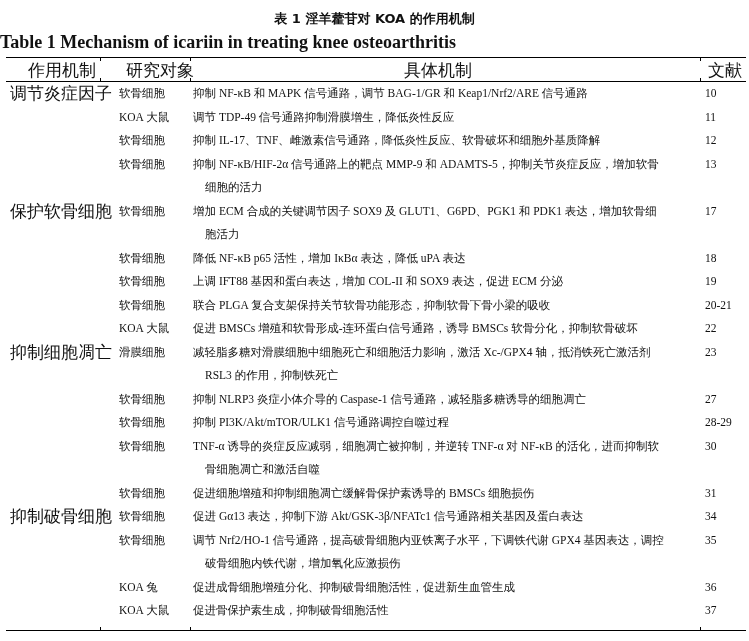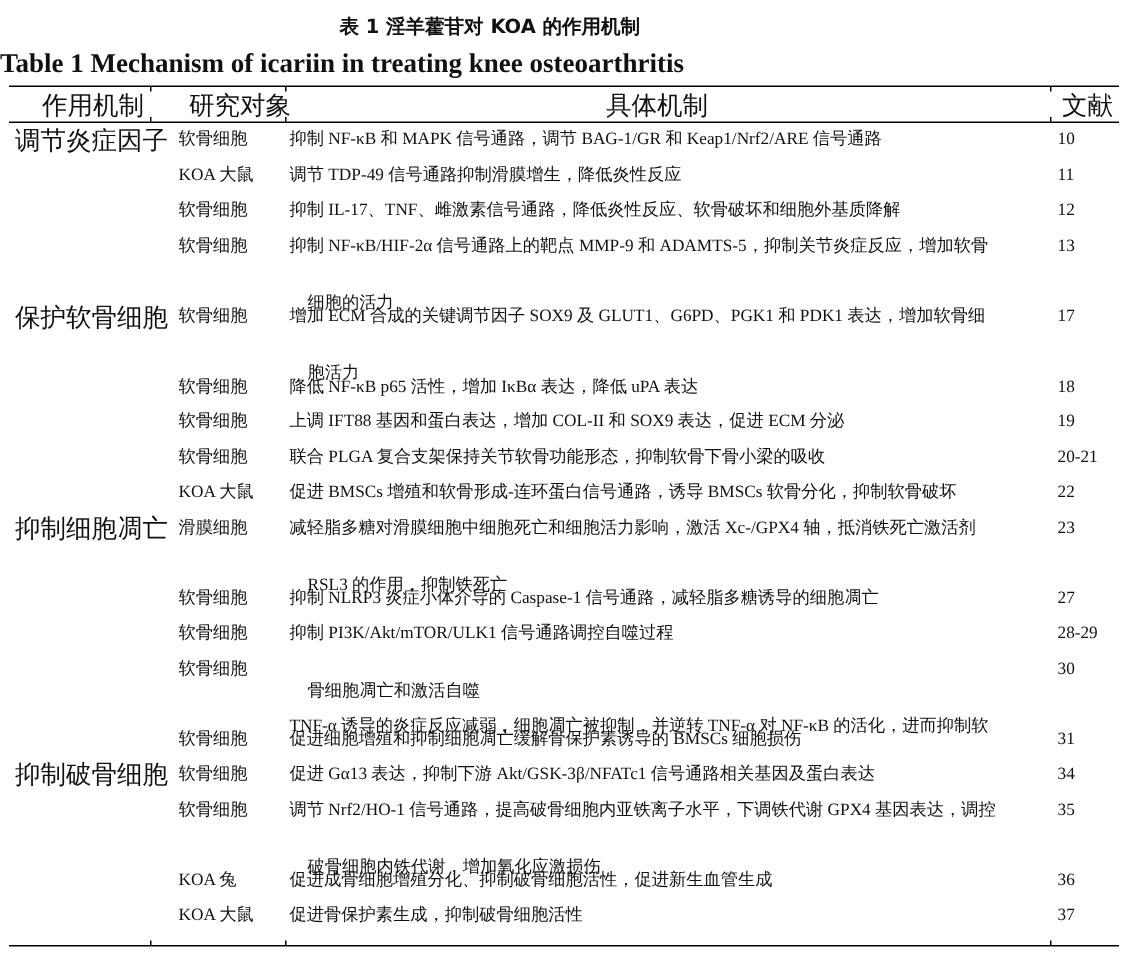--- a/index.html
+++ b/index.html
@@ -18,20 +18,21 @@
     .title-cn {
       position: absolute;
       top: 10px;
       left: 0;
       width: 653px;
       text-align: center;
       font-size: 13px;
       font-weight: bold;
       line-height: 18px;
       font-family: "DejaVu Sans", "Liberation Sans", sans-serif;
+      padding-left: 48px;
     }
     .title-en {
       position: absolute;
       top: 34px;
       left: 0;
       width: 690px;
       font-size: 18px;
       font-weight: bold;
       line-height: 16px;
       font-family: "Liberation Serif", "DejaVu Serif", serif;
@@ -67,21 +68,21 @@
     .c3 { left: 193px; width: 505px; white-space: normal; }
     .c4 { left: 705px; width: 40px; }
 
     .header-row .c1 { left: 28px; }
     .header-row .c2 { left: 119px; text-align: right; }
     .header-row .c3 { left: 188px; text-align: center; width: 500px; }
     .header-row .c4 { left: 708px; }
 
     .row { line-height: 23.5px; }
     .c3 .line { display: block; height: 23.5px; white-space: nowrap; }
-    .c3 .line.cont { padding-left: 12px; margin-top: 15px; }
+    .c3 .line.cont { padding-left: 12px; }
     .cn { font-family: Liberation Sans, sans-serif; font-size: 17px; }
   </style>
 </head>
 <body>
 
 <div class="title-cn">表 1   淫羊藿苷对 KOA 的作用机制</div>
 <div class="title-en">Table 1   Mechanism of icariin in treating knee osteoarthritis</div>
 
 <div class="rule top"></div>
 <div class="tick" style="left:100px;top:58px;"></div>
@@ -197,22 +198,22 @@
       <span class="cell c2">软骨细胞</span>
       <span class="cell c3">
         <span class="line">抑制 PI3K/Akt/mTOR/ULK1 信号通路调控自噬过程</span>
       </span>
       <span class="cell c4">28-29</span>
     </div>
     <div class="row" style="top: 434.5px;">
       <span class="cell c1 cn"></span>
       <span class="cell c2">软骨细胞</span>
       <span class="cell c3">
+        <span class="line">TNF-α 诱导的炎症反应减弱，细胞凋亡被抑制，并逆转 TNF-α 对 NF-κB 的活化，进而抑制软</span>
         <span class="line cont">骨细胞凋亡和激活自噬</span>
-        <span class="line">TNF-α 诱导的炎症反应减弱，细胞凋亡被抑制，并逆转 TNF-α 对 NF-κB 的活化，进而抑制软</span>
       </span>
       <span class="cell c4">30</span>
     </div>
     <div class="row" style="top: 481.5px;">
       <span class="cell c1 cn"></span>
       <span class="cell c2">软骨细胞</span>
       <span class="cell c3">
         <span class="line">促进细胞增殖和抑制细胞凋亡缓解骨保护素诱导的 BMSCs 细胞损伤</span>
       </span>
       <span class="cell c4">31</span>

